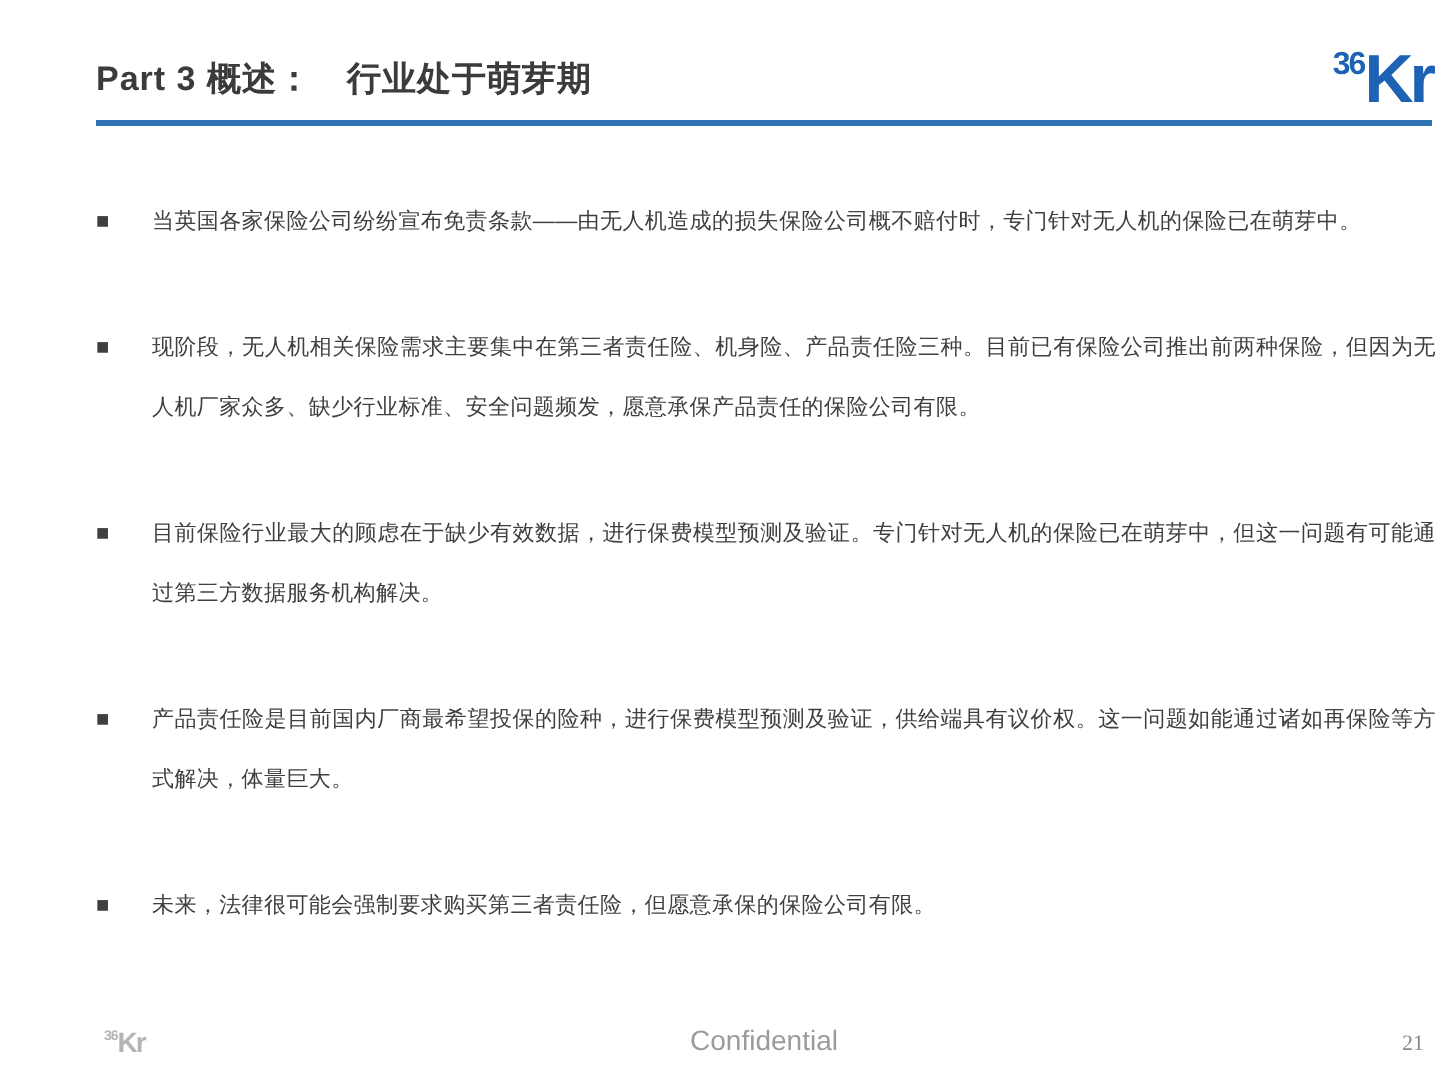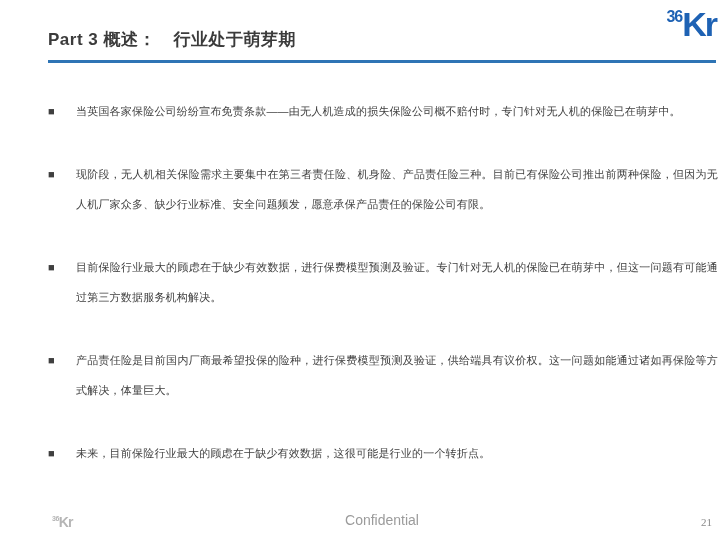--- a/index.html
+++ b/index.html
@@ -37,21 +37,21 @@
     font-weight:700;
     color:#3B3B3B;
     letter-spacing:0.5px;
     margin:0 0 9px 0;
     white-space:nowrap;
   }
   .brand-logo{
     color:var(--logo-blue);
     font-weight:700;
     line-height:1;
-    margin-bottom:19px;
+    margin-bottom:3px;
     white-space:nowrap;
   }
   .brand-logo .logo-sup{
     font-size:16px;
     vertical-align:14px;
     letter-spacing:-1px;
   }
   .brand-logo .logo-main{
     font-size:34px;
     letter-spacing:-2px;
@@ -148,21 +148,21 @@
       <div class="bullet-text">目前保险行业最大的顾虑在于缺少有效数据，进行保费模型预测及验证。专门针对无人机的保险已在萌芽中，但这一问题有可能通过第三方数据服务机构解决。</div>
     </div>
 
     <div class="bullet-item">
       <span class="bullet-marker">■</span>
       <div class="bullet-text">产品责任险是目前国内厂商最希望投保的险种，进行保费模型预测及验证，供给端具有议价权。这一问题如能通过诸如再保险等方式解决，体量巨大。</div>
     </div>
 
     <div class="bullet-item">
       <span class="bullet-marker">■</span>
-      <div class="bullet-text">未来，目前保险行业最大的顾虑在于缺少有效数据，这很可能是行业的一个转折点。</div>
+      <div class="bullet-text">未来，法律很可能会强制要求购买第三者责任险，但愿意承保的保险公司有限。</div>
     </div>
 
   </div>
 
   <div class="footer">
     <div class="footer-logo">
       <span class="logo-sup">36</span><span class="logo-main">Kr</span>
     </div>
     <div class="confidential-label">Confidential</div>
     <div class="page-number">21</div>

